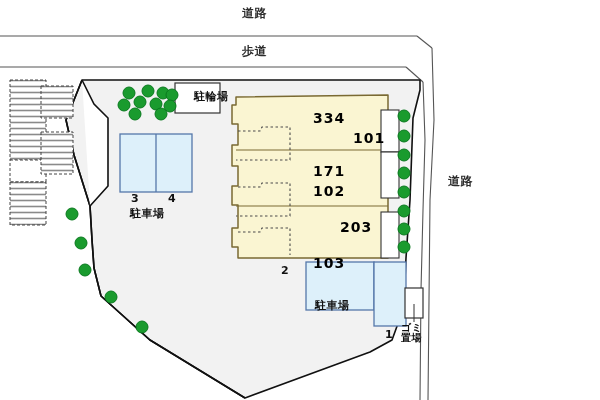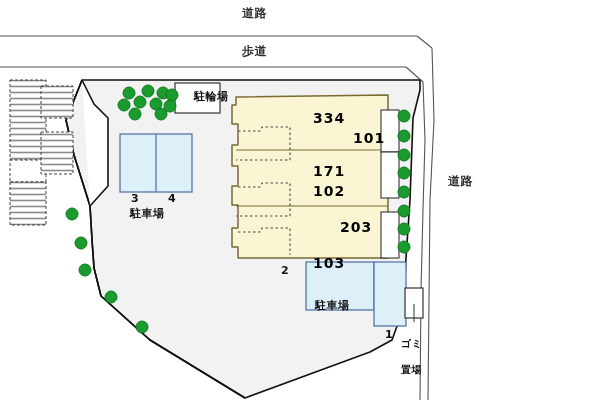--- a/index.html
+++ b/index.html
@@ -51,21 +51,20 @@
   .lbl-stall {
     font-size: 11px;
     font-weight: 600;
     color: #111111;
   }
   .lbl-trash {
     font-size: 10px;
     font-weight: 700;
     color: #111111;
     line-height: 1.25;
-    margin-top: 16px;
   }
 </style>
 </head>
 <body>
 
 <div id="plan-root">
 
   <svg id="plan-svg" viewBox="0 0 600 400" xmlns="http://www.w3.org/2000/svg">
     <defs>
       <pattern id="hatch-h" width="6" height="6" patternUnits="userSpaceOnUse">
@@ -194,15 +193,15 @@
   <div class="lbl lbl-unit" style="left:313px; top:183px;">102</div>
 
   <div class="lbl lbl-unit" style="left:331px; top:219px;margin-left:9px;">203</div>
   <div class="lbl lbl-unit" style="left:313px; top:255px;">103</div>
 
   <div class="lbl lbl-stall" style="left:281px; top:265px;">2</div>
   <div class="lbl lbl-stall" style="left:385px; top:329px;">1</div>
   <div class="lbl lbl-facility" style="left:315px; top:300px;">駐車場</div>
 
   <div class="lbl lbl-trash" style="left:401px; top:322px;">ゴミ</div>
-  <div class="lbl lbl-trash" style="left:401px; top:348px;">置場</div>
+  <div class="lbl lbl-trash" style="left:401px; top:332px;">置場</div>
 
 </div>
 
 </body></html>

